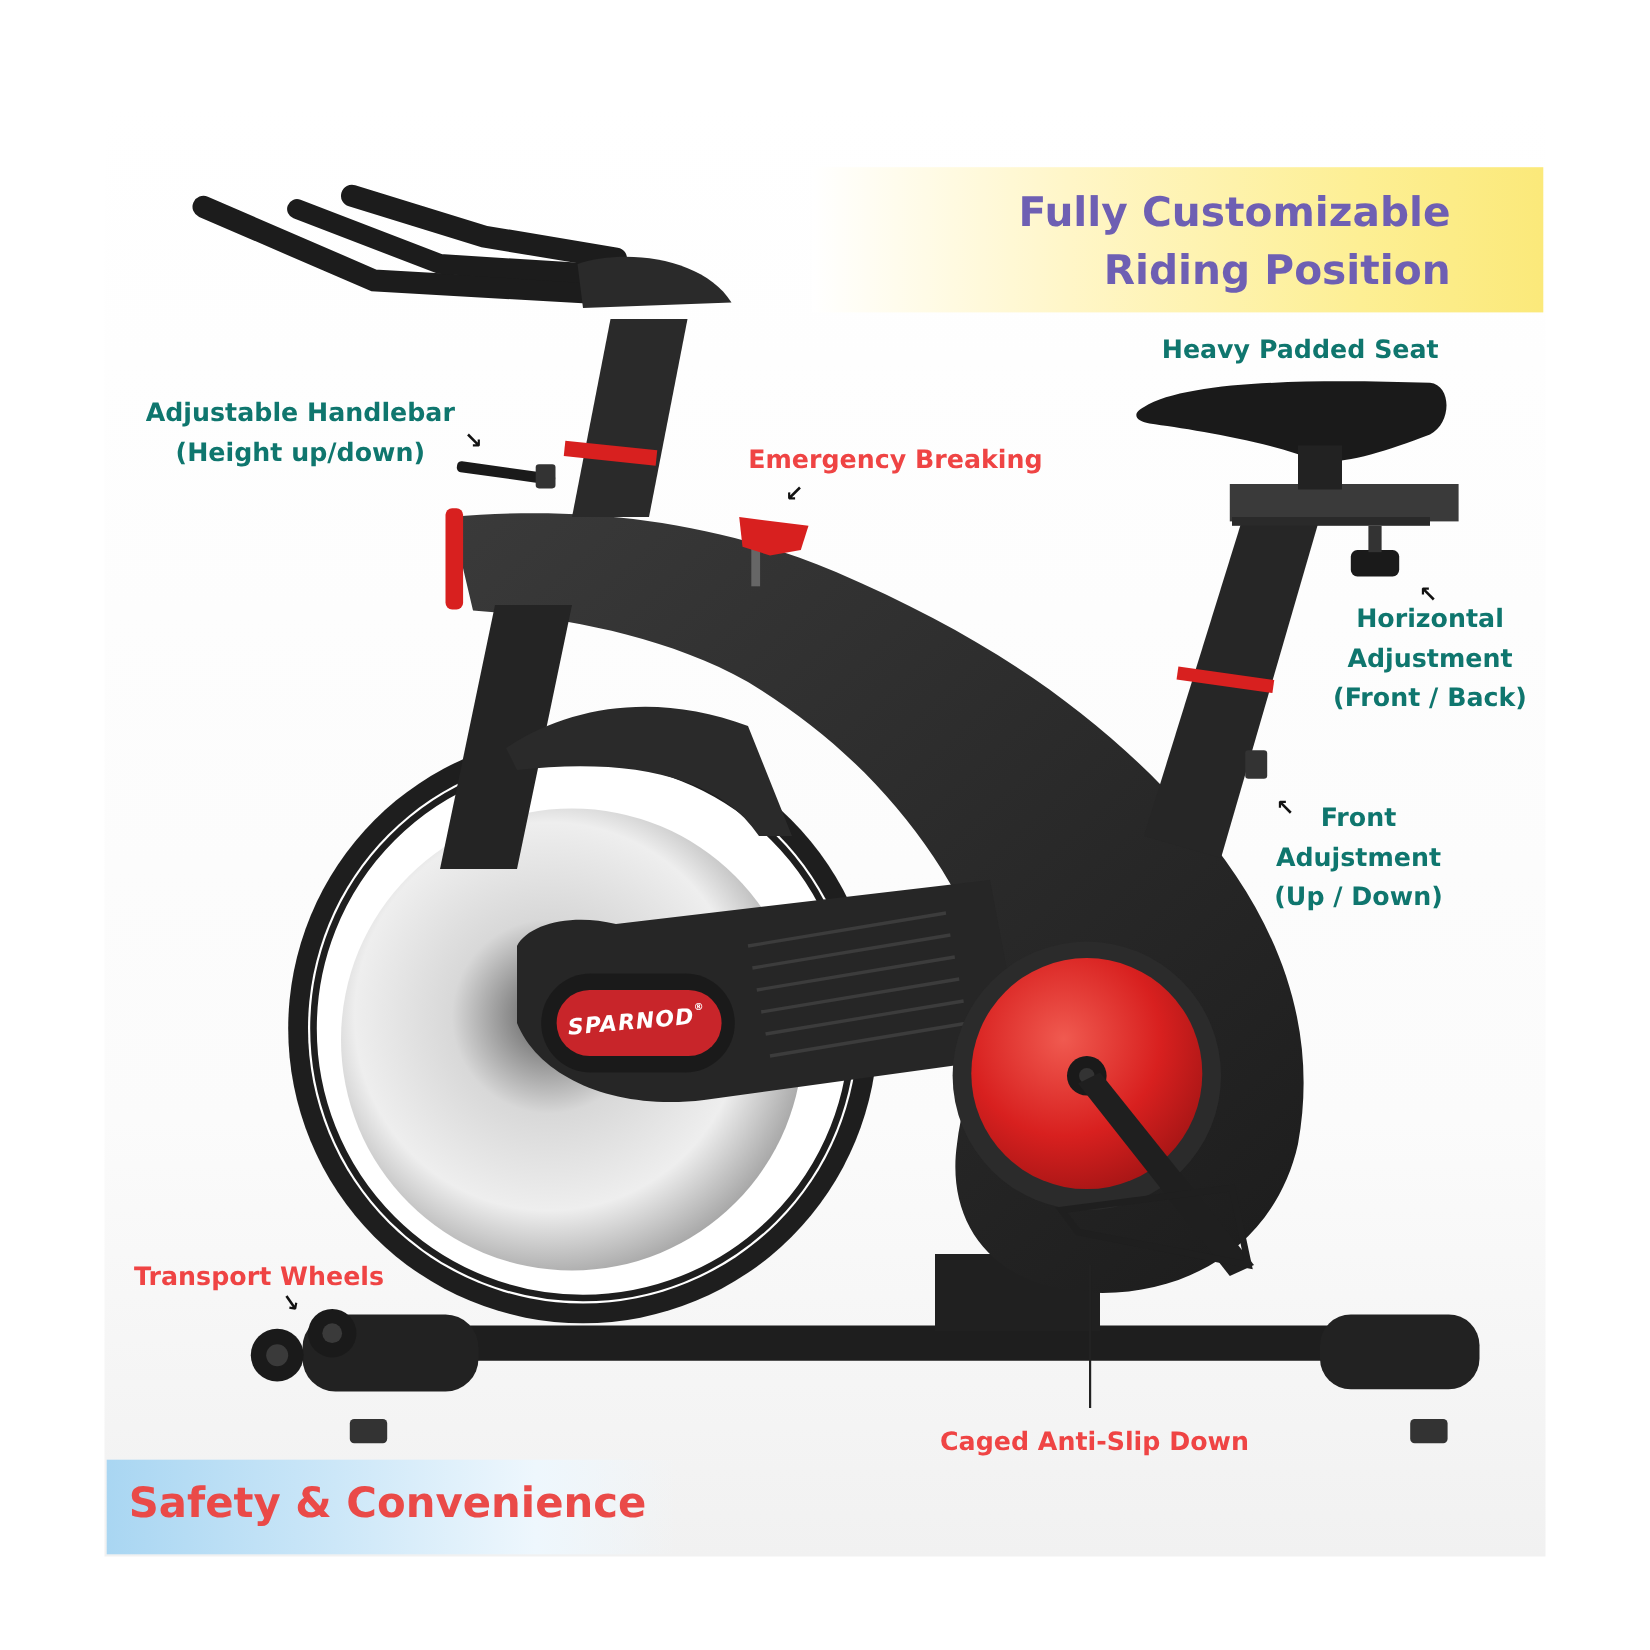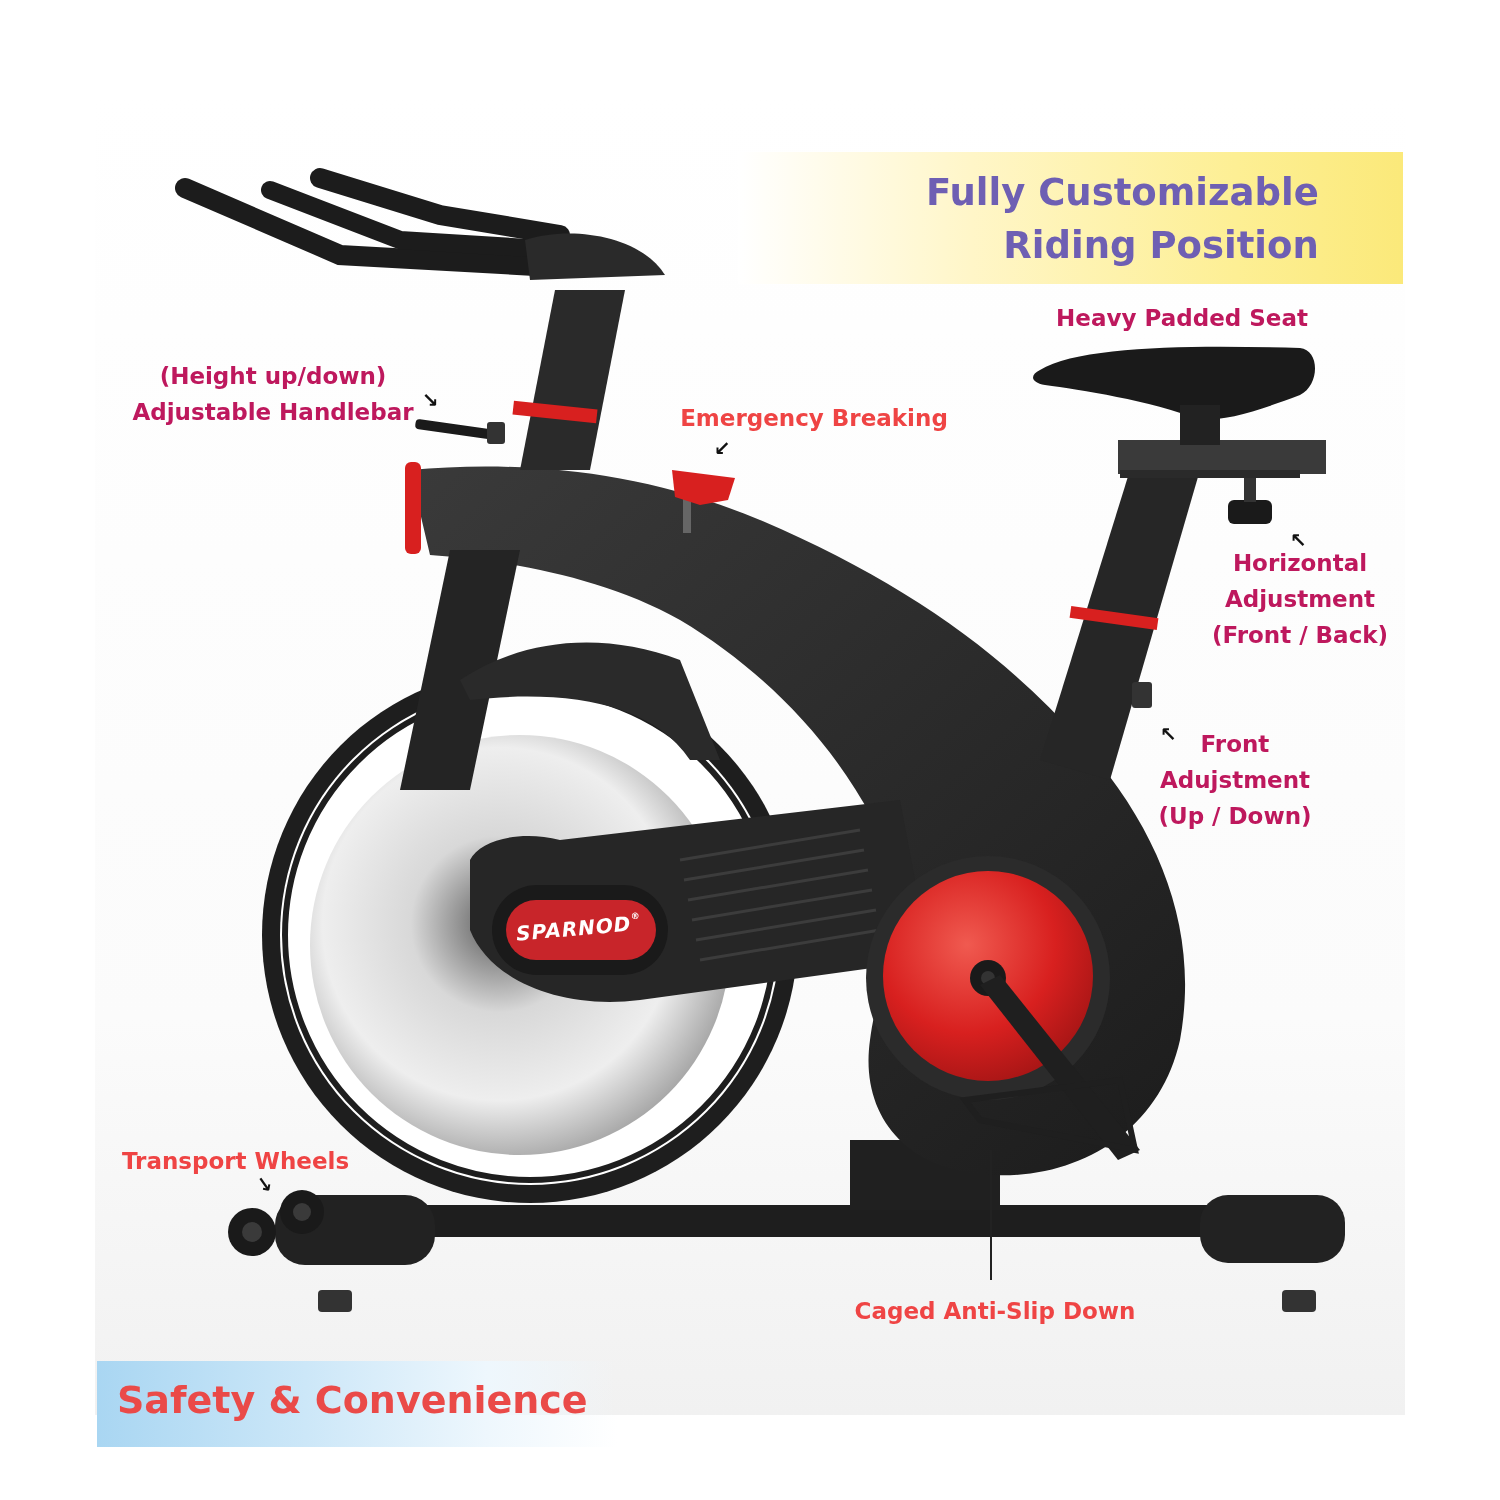--- a/index.html
+++ b/index.html
@@ -16,31 +16,30 @@
       position: absolute; left: 738px; top: 152px; width: 665px; height: 132px;
       background: linear-gradient(90deg, rgba(255,255,255,1) 0%, #fff6c8 35%, #fdef94 75%, #fbe97a 100%);
     }
     .banner-top .t {
       position: absolute; left: 188px; top: 14px;
       font-weight: bold; font-size: 37px; line-height: 53px; color: #6e5fb3; letter-spacing: 0px; text-align: right;
     }
     .banner-bottom {
       position: absolute; left: 97px; top: 1327px; width: 520px; height: 86px;
       background: linear-gradient(90deg, #a9d6f2 0%, #cce7f8 40%, #eef7fd 75%, rgba(255,255,255,0) 100%);
-      margin-top: 34px;
     }
     .banner-bottom .t {
       position: absolute; left: 20px; top: 17px;
       font-weight: bold; font-size: 38px; color: #ea4a48;
     }
     .label {
       position: absolute; font-weight: bold; font-size: 23px; line-height: 36px;
       text-align: center; white-space: nowrap;
     }
-    .purple { color: #be185d; }
+    .purple { color: #0f766e; }
     .red { color: #ef4444; }
     .arrow { position: absolute; font-size: 20px; color: #111; font-weight: bold; }
     svg.bike { position: absolute; left: 0; top: 0; }
   </style>
 </head>
 <body>
 
 <div class="canvas"></div>
 
 <svg class="bike" width="1500" height="1500" viewBox="0 0 1500 1500">
@@ -158,22 +157,22 @@
 
 <div class="banner-bottom">
   <div class="t">Safety &amp; Convenience</div>
 </div>
 
 <div style="position:absolute; left:516px; top:916px; width:130px; transform:rotate(-5deg); color:#fff; font-weight:bold; font-style:italic; font-size:20px; letter-spacing:1px; font-family:'DejaVu Sans', sans-serif;">
   <span>SPARNOD</span><span style="font-size:9px; vertical-align:top;">®</span>
 </div>
 
 <div class="label purple" style="left:118px; top:358px; width:310px;">
+  <div>Adjustable Handlebar</div>
   <div>(Height up/down)</div>
-  <div>Adjustable Handlebar</div>
 </div>
 <div class="arrow" style="left:422px; top:388px; transform:rotate(135deg);">↑</div>
 
 <div class="label red" style="left:664px; top:400px; width:300px;">
   <div>Emergency Breaking</div>
 </div>
 <div class="arrow" style="left:714px; top:436px; transform:rotate(-135deg);">↑</div>
 
 <div class="label purple" style="left:1042px; top:300px; width:280px;">
   <div>Heavy Padded Seat</div>

